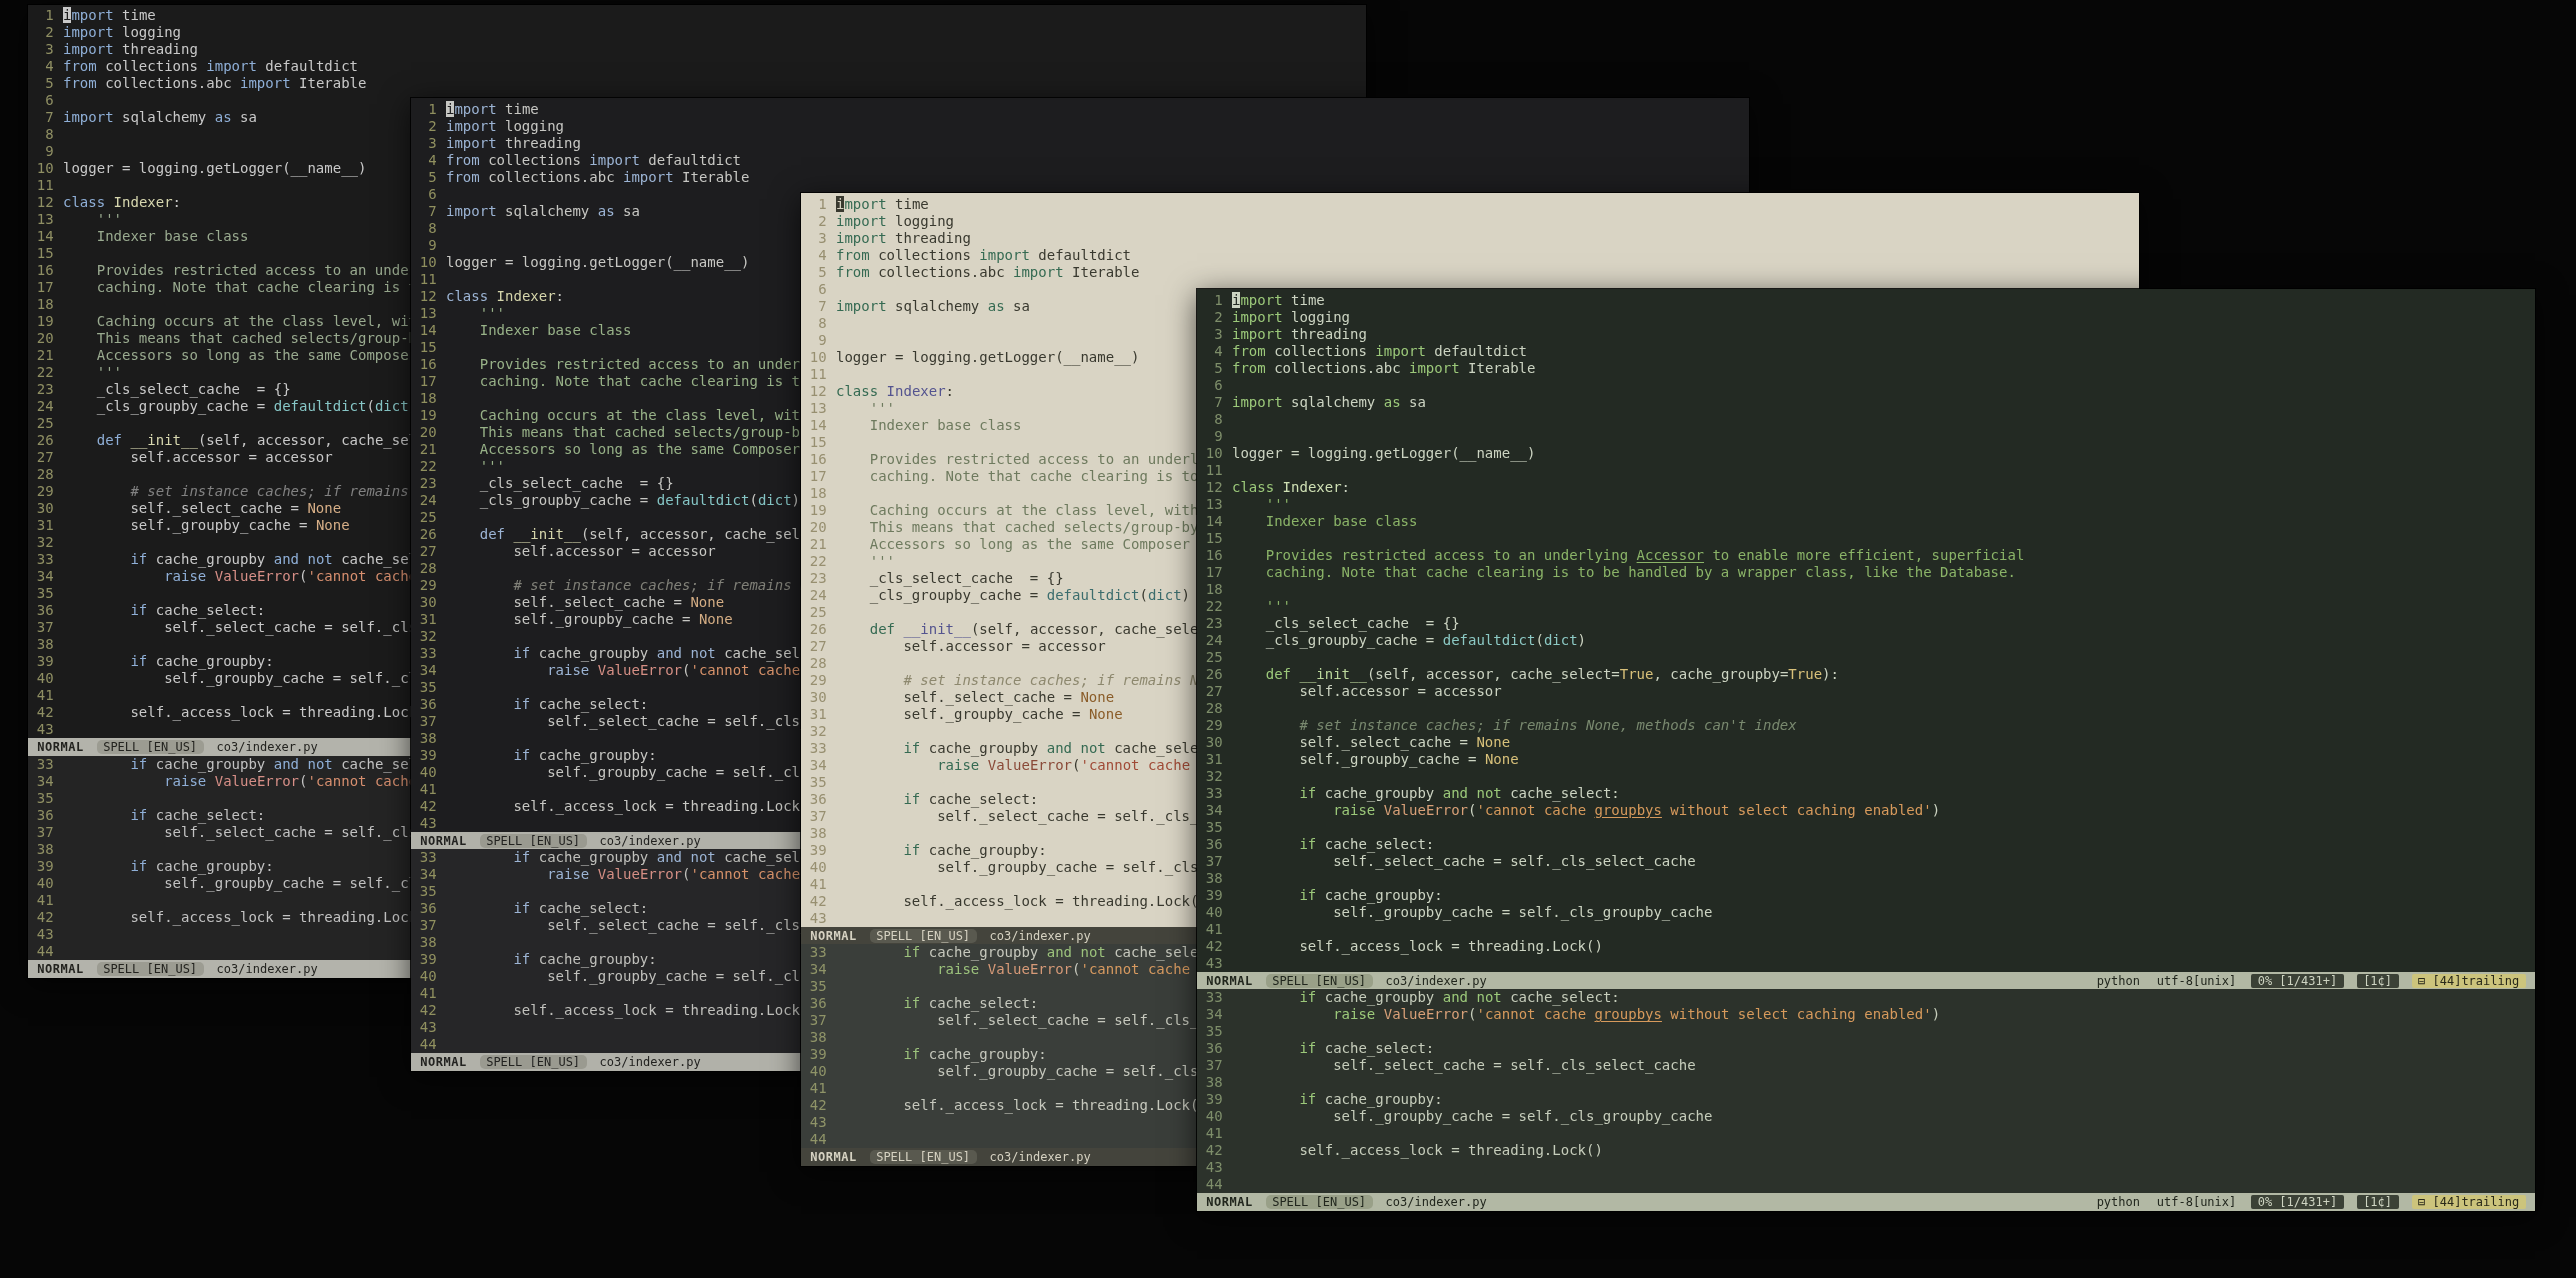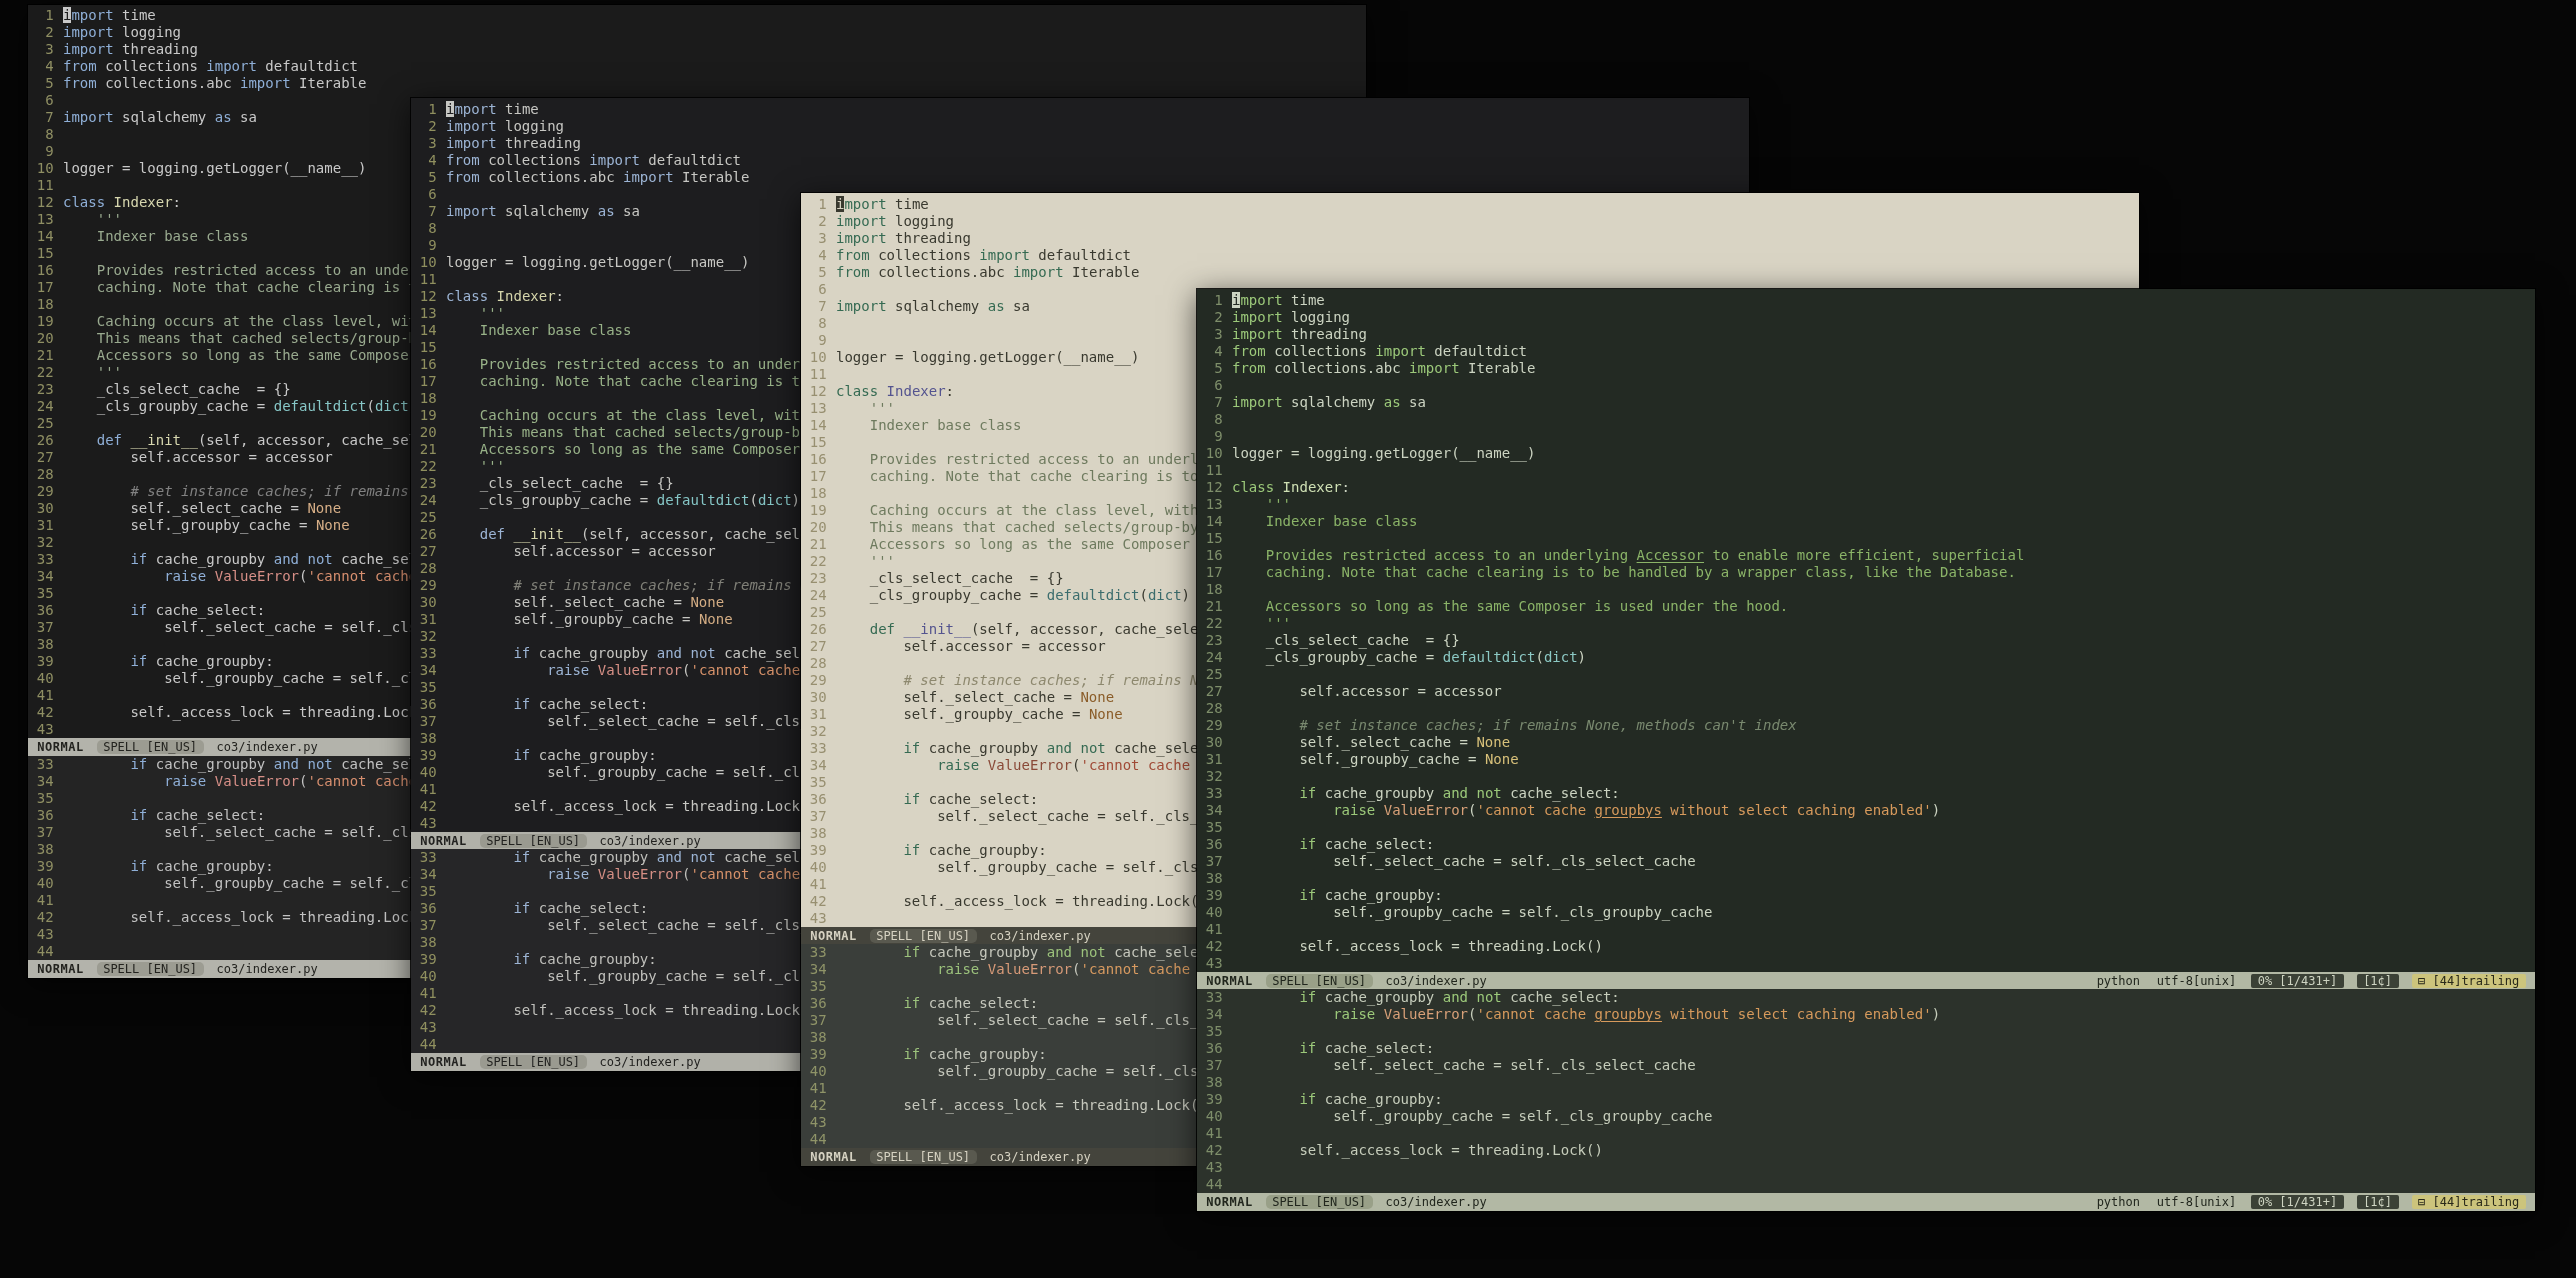--- a/index.html
+++ b/index.html
@@ -278,25 +278,25 @@
         <div class="code-row"><span class="gutter">9</span><span></span></div>
         <div class="code-row"><span class="gutter">10</span><span><span class="t-pl">logger = logging.getLogger(__name__)</span></span></div>
         <div class="code-row"><span class="gutter">11</span><span></span></div>
         <div class="code-row"><span class="gutter">12</span><span><span class="t-kw">class</span><span class="t-pl"> </span><span class="t-cls">Indexer</span><span class="t-pl">:</span></span></div>
         <div class="code-row"><span class="gutter">13</span><span><span class="t-doc">    '''</span></span></div>
         <div class="code-row"><span class="gutter">14</span><span><span class="t-doc">    Indexer base class</span></span></div>
         <div class="code-row"><span class="gutter">15</span><span></span></div>
         <div class="code-row"><span class="gutter">16</span><span><span class="t-doc">    Provides restricted access to an underlying </span><span class="t-doc sp">Accessor</span><span class="t-doc"> to enable more efficient, superficial</span></span></div>
         <div class="code-row"><span class="gutter">17</span><span><span class="t-doc">    caching. Note that cache clearing is to be handled by a wrapper class, like the Database.</span></span></div>
         <div class="code-row"><span class="gutter">18</span><span></span></div>
-        <div class="code-row"><span class="gutter">21</span><span><span class="t-doc">    Accessors so long as the same Composer is used under the hood.</span></span></div>
         <div class="code-row"><span class="gutter">22</span><span><span class="t-doc">    '''</span></span></div>
         <div class="code-row"><span class="gutter">23</span><span><span class="t-pl">    _cls_select_cache  = {}</span></span></div>
         <div class="code-row"><span class="gutter">24</span><span><span class="t-pl">    _cls_groupby_cache = </span><span class="t-bi">defaultdict</span><span class="t-pl">(</span><span class="t-bi">dict</span><span class="t-pl">)</span></span></div>
         <div class="code-row"><span class="gutter">25</span><span></span></div>
+        <div class="code-row"><span class="gutter">26</span><span><span class="t-pl">    </span><span class="t-kw">def</span><span class="t-pl"> </span><span class="t-fn">__init__</span><span class="t-pl">(self, accessor, cache_select=</span><span class="t-const">True</span><span class="t-pl">, cache_groupby=</span><span class="t-const">True</span><span class="t-pl">):</span></span></div>
         <div class="code-row"><span class="gutter">27</span><span><span class="t-pl">        self.accessor = accessor</span></span></div>
         <div class="code-row"><span class="gutter">28</span><span></span></div>
         <div class="code-row"><span class="gutter">29</span><span><span class="t-com">        # set instance caches; if remains None, methods can't index</span></span></div>
         <div class="code-row"><span class="gutter">30</span><span><span class="t-pl">        self._select_cache = </span><span class="t-const">None</span></span></div>
         <div class="code-row"><span class="gutter">31</span><span><span class="t-pl">        self._groupby_cache = </span><span class="t-const">None</span></span></div>
         <div class="code-row"><span class="gutter">32</span><span></span></div>
         <div class="code-row"><span class="gutter">33</span><span><span class="t-pl">        </span><span class="t-kw">if</span><span class="t-pl"> cache_groupby </span><span class="t-kw">and</span><span class="t-pl"> </span><span class="t-kw">not</span><span class="t-pl"> cache_select:</span></span></div>
         <div class="code-row"><span class="gutter">34</span><span><span class="t-pl">            </span><span class="t-kw">raise</span><span class="t-pl"> </span><span class="t-exc">ValueError</span><span class="t-pl">(</span><span class="t-str">'cannot cache </span><span class="t-str sp">groupbys</span><span class="t-str"> without select caching enabled'</span><span class="t-pl">)</span></span></div>
         <div class="code-row"><span class="gutter">35</span><span></span></div>
         <div class="code-row"><span class="gutter">36</span><span><span class="t-pl">        </span><span class="t-kw">if</span><span class="t-pl"> cache_select:</span></span></div>

